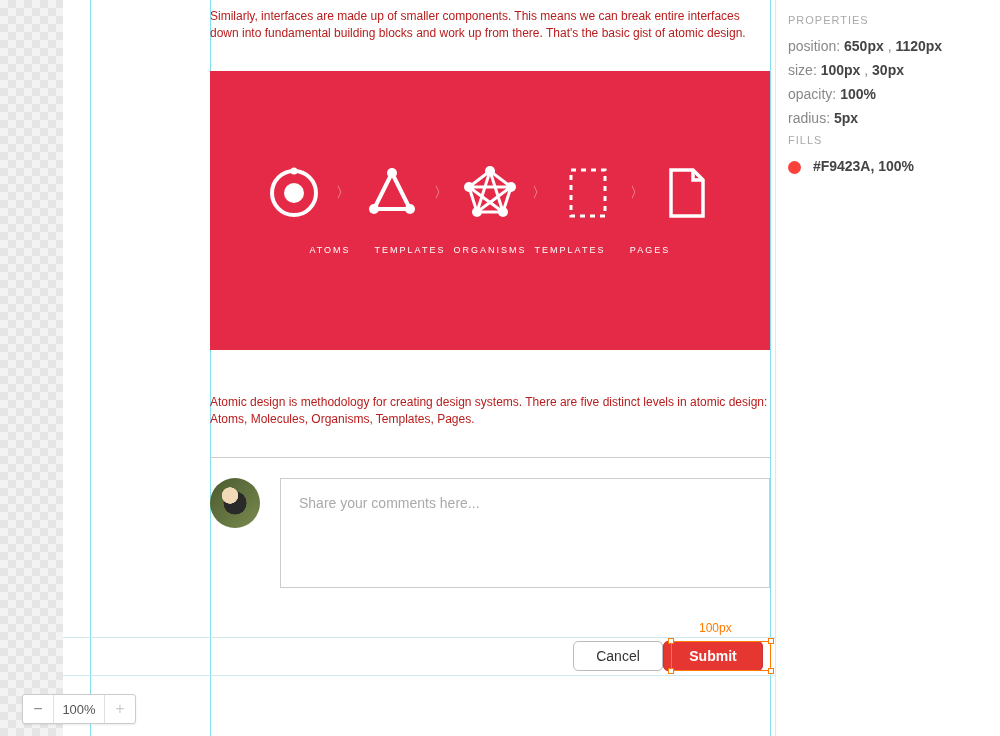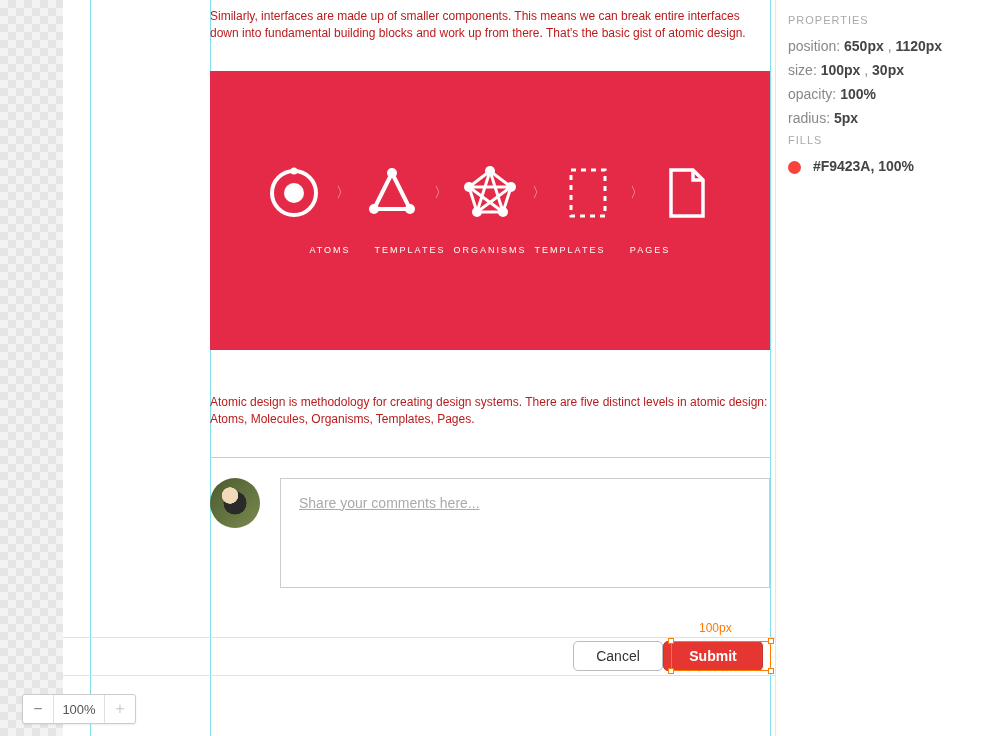--- a/index.html
+++ b/index.html
@@ -97,21 +97,20 @@
                   linear-gradient(135deg, #4a5a2f, #7a8a4f);
       flex-shrink: 0;
     }
     .comment-box {
       flex: 1;
       height: 110px;
       border: 1px solid #ccc;
       padding: 16px 18px;
       font-size: 14px;
       color: #aaa;
-      text-decoration: underline;
     }
     .button-row {
       position: absolute;
       left: 510px;
       top: 641px;
       display: flex;
       gap: 0;
       align-items: center;
     }
     .btn {

